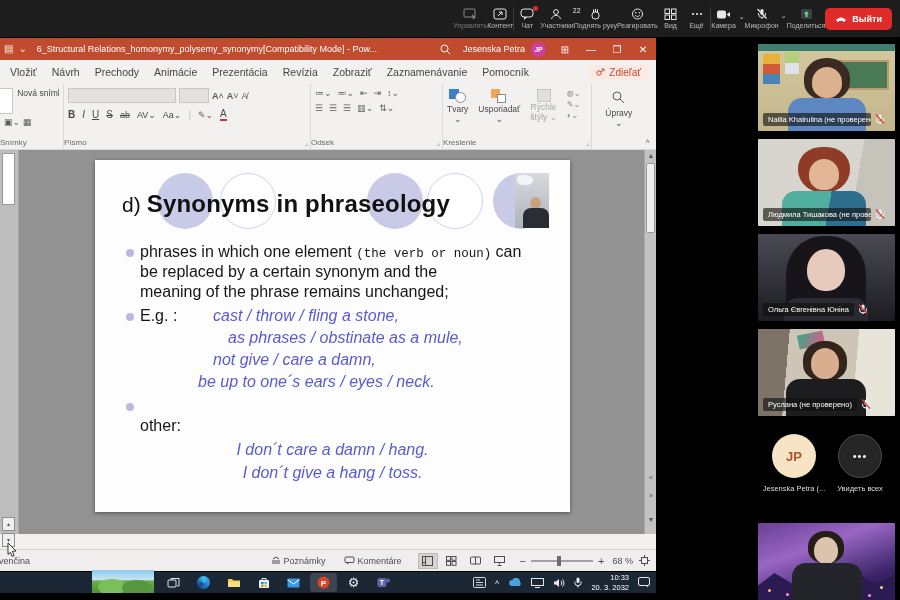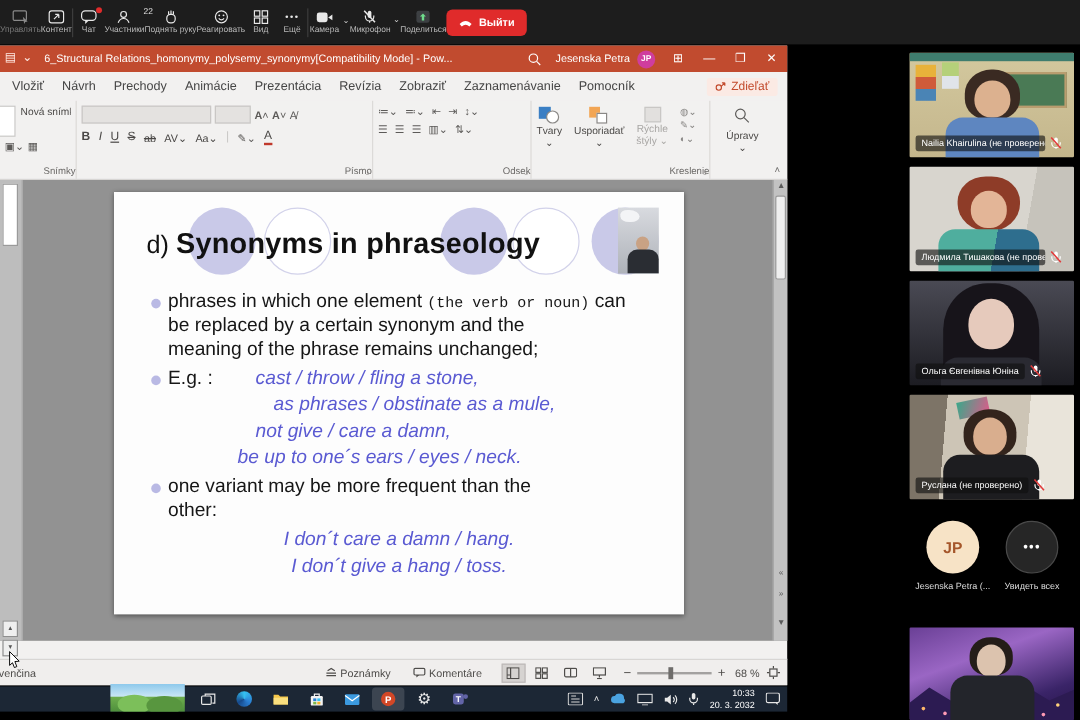--- a/index.html
+++ b/index.html
@@ -2,21 +2,21 @@
 <html><head>
 <meta charset="utf-8">
 <style>
   * { margin:0; padding:0; box-sizing:border-box; }
   html,body { width:900px; height:600px; background:#000; overflow:hidden;
               font-family:"Liberation Sans", sans-serif; }
 
   
   #topbar { position:absolute; left:0; top:0; width:900px; height:37px;
             background:#1d1d1d; display:flex; align-items:center;
-            justify-content:flex-start; padding-right:8px; z-index:50; }
+            justify-content:flex-end; padding-right:8px; z-index:50; }
   .ctl { display:flex; flex-direction:column; align-items:center; gap:2px;
          min-width:26px; position:relative; cursor:default; }
   .ctl .lbl { font-size:7px; color:#b9b9b9; white-space:nowrap; }
   .ctl.dim .lbl { color:#787878; }
   .ctl svg { display:block; }
   .vsep { width:1px; height:24px; background:#3c3c3c; }
   .chev { position:absolute; right:-8px; top:4px; color:#cfcfcf; font-size:7px; }
   .badge-dot { position:absolute; top:-2px; right:2px; width:5px; height:5px;
                border-radius:50%; background:#e02b2b; }
   .pcount { position:absolute; top:-1px; right:-7px; font-size:7px; color:#e8e8e8; }
@@ -45,21 +45,21 @@
               padding-left:10px; font-size:10.5px; color:#454545; }
   #share-btn { margin-left:auto; margin-right:8px; color:#c24a2c; background:#fbeae4;
                border-radius:2px; padding:2px 7px; font-size:10px;
                display:flex; gap:4px; align-items:center; }
 
   
   #ribbon { position:absolute; left:0; top:46px; width:656px; height:66px;
             background:#f2f1f0; border-bottom:1px solid #d8d6d4; display:flex; }
   .rgroup { position:relative; height:100%; border-right:1px solid #dcdad8;
             padding:4px 4px 14px 4px; }
-  .glabel { position:absolute; bottom:2px; left:0; right:0; text-align:right;
+  .glabel { position:absolute; bottom:2px; left:0; right:0; text-align:left;
             font-size:8px; color:#6a6866; }
   .rbtn { color:#4a4846; font-size:10px; }
   .minibox { background:#e4e2e0; border:1px solid #c9c7c5; height:15px; }
   .gchar { font-size:9px; color:#5c5a58; }
   .launcher { position:absolute; bottom:2px; right:2px; font-size:7px; color:#8a8886; }
 
   
   #docarea { position:absolute; left:0; top:112px; width:656px; height:384px; background:#929292; }
   #thumbs { position:absolute; left:0; top:0; width:19px; height:100%;
             background:#bdbdbd; border-right:1px solid #a8a8a8; }
@@ -445,21 +445,20 @@
         <div class="sline" style="left:45px;top:123px">meaning of the phrase remains unchanged;</div>
 
         <span class="bdot" style="left:31px;top:153px"></span>
         <div class="sline" style="left:45px;top:147px">E.g. :</div>
         <div class="sline blue" style="left:118px;top:147px">cast / throw / fling a stone,</div>
         <div class="sline blue" style="left:133px;top:169px">as phrases / obstinate as a mule,</div>
         <div class="sline blue" style="left:118px;top:191px">not give / care a damn,</div>
         <div class="sline blue" style="left:103px;top:213px">be up to one´s ears / eyes / neck.</div>
 
         <span class="bdot" style="left:31px;top:243px"></span>
-        <div class="sline" style="left:45px;top:237px">one variant may be more frequent than the</div>
         <div class="sline" style="left:45px;top:257px">other:</div>
         <div class="sline blue centered" style="top:281px">I don´t care a damn / hang.</div>
         <div class="sline blue centered" style="top:304px">I don´t give a hang / toss.</div>
       </div>
 
       <div id="vscroll">
         <span class="scr" style="top:0">▲</span>
         <div id="scroll-thumb"></div>
         <span class="scr" style="top:322px">«</span>
         <span class="scr" style="top:340px">»</span>

